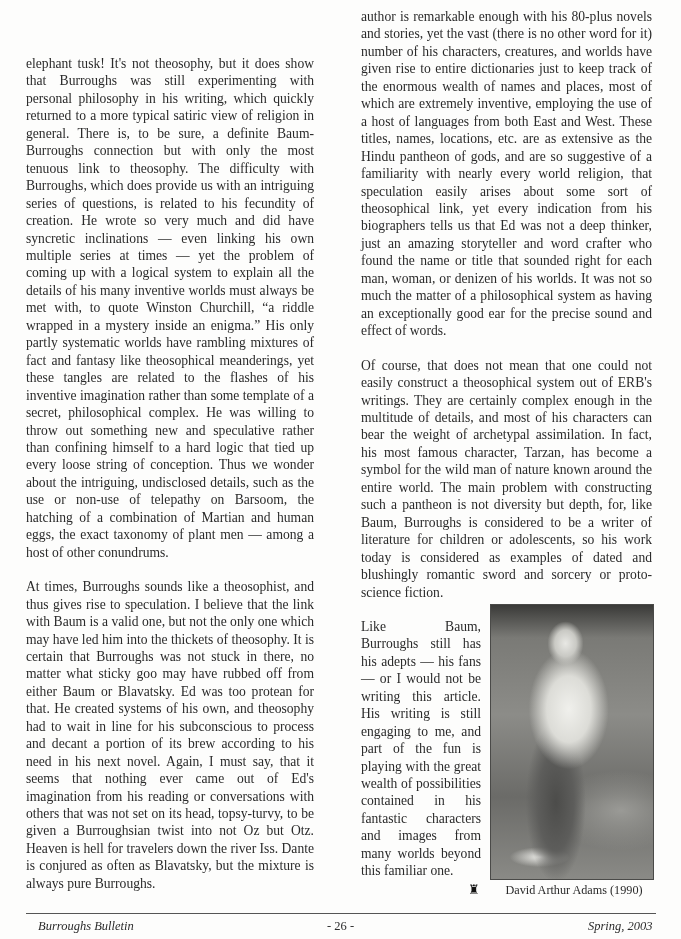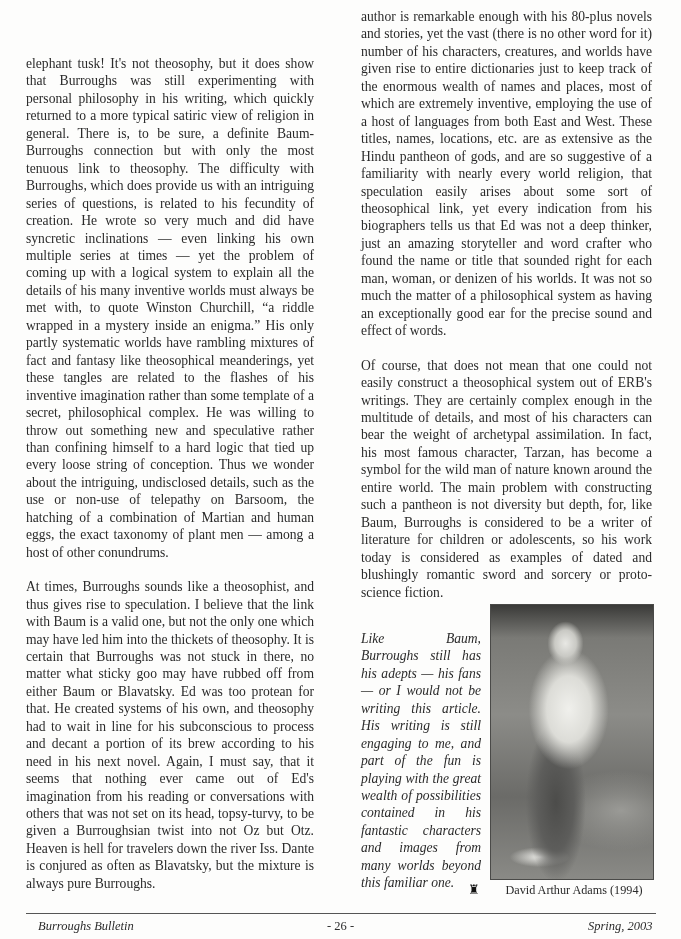--- a/index.html
+++ b/index.html
@@ -14,21 +14,21 @@
     position: absolute;
     font-size: 13.6px;
     line-height: 17.45px;
     text-align: justify;
     hyphens: manual;
   }
   .col p { margin: 0; }
   .col p + p { margin-top: 17px; }
   #col-left { left: 26px; top: 13px; width: 288px; margin-top: 42px; }
   #col-right { left: 361px; top: 8px; width: 291px; }
-  #col-right p.last-para { margin-top: 29px; font-style: italic; }
+  #col-right p.last-para { margin-top: 17px; }
   .narrow { width: 120px; }
   .figure {
     position: absolute;
     left: 490px; top: 604px;
     width: 164px; height: 276px;
   }
   .photo {
     width: 100%; height: 100%;
     background:
       radial-gradient(ellipse 18px 22px at 46% 14%, #e8e8e4 0%, #c9c9c4 60%, transparent 100%),
@@ -73,19 +73,19 @@
 
 <div id="col-right" class="col">
   <p>author is remarkable enough with his 80-plus novels and stories, yet the vast (there is no other word for it) number of his characters, creatures, and worlds have given rise to entire dictionaries just to keep track of the enormous wealth of names and places, most of which are extremely inventive, employing the use of a host of languages from both East and West. These titles, names, locations, etc. are as extensive as the Hindu pantheon of gods, and are so suggestive of a familiarity with nearly every world religion, that speculation easily arises about some sort of theosophical link, yet every indication from his biographers tells us that Ed was not a deep thinker, just an amazing storyteller and word crafter who found the name or title that sounded right for each man, woman, or denizen of his worlds. It was not so much the matter of a philosophical system as having an exceptionally good ear for the precise sound and effect of words.</p>
   <p>Of course, that does not mean that one could not easily construct a theosophical system out of ERB's writings. They are certainly complex enough in the multitude of details, and most of his characters can bear the weight of archetypal assimilation. In fact, his most famous character, Tarzan, has become a symbol for the wild man of nature known around the entire world. The main problem with constructing such a pantheon is not diversity but depth, for, like Baum, Burroughs is considered to be a writer of literature for children or adolescents, so his work today is considered as examples of dated and blushingly romantic sword and sorcery or proto-science fiction.</p>
   <p class="narrow last-para">Like Baum, Burroughs still has his adepts — his fans — or I would not be writing this article. His writing is still engaging to me, and part of the fun is playing with the great wealth of possibilities contained in his fantastic characters and images from many worlds beyond this familiar one.</p>
 </div>
 
 <div class="figure">
   <div class="photo"></div>
 </div>
-<div class="caption">David Arthur Adams (1994)</div>
+<div class="caption">David Arthur Adams (1990)</div>
 <span class="elephant">♜</span>
 
 <div class="rule"></div>
 <div class="footer left">Burroughs Bulletin</div>
 <div class="footer center">- 26 -</div>
 <div class="footer right">Spring, 2003</div>
 
 </body></html>

